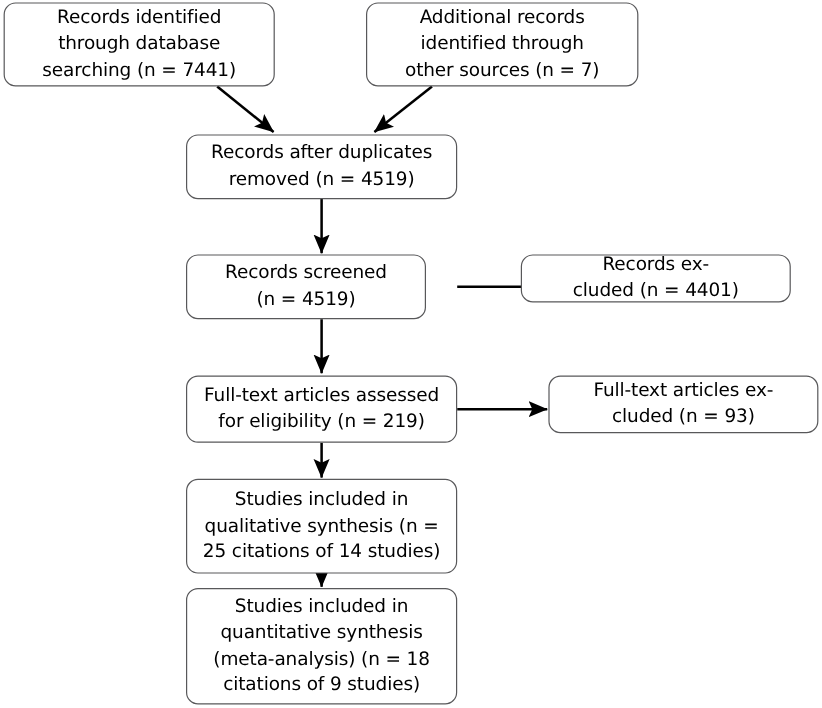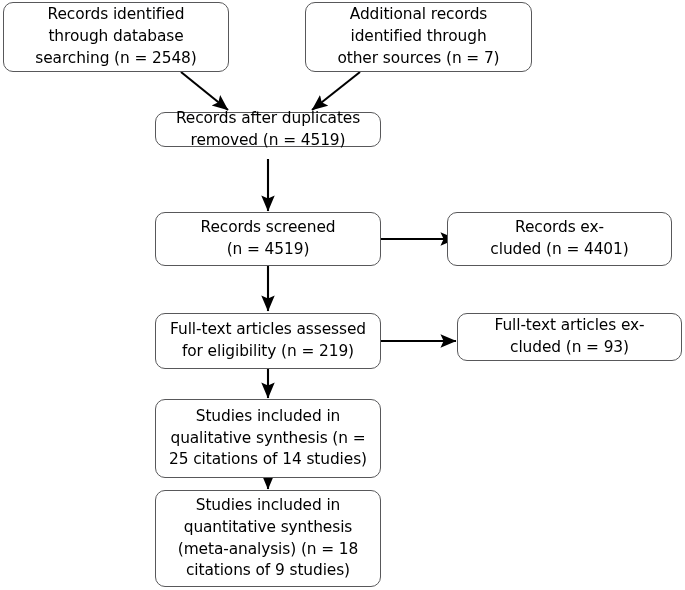--- a/index.html
+++ b/index.html
@@ -65,33 +65,33 @@
 
     <line x1="381" y1="341" x2="456" y2="341" stroke="#000000" stroke-width="2.1" marker-end="url(#ah)"></line>
 
     <line x1="268" y1="369" x2="268" y2="398" stroke="#000000" stroke-width="2.1" marker-end="url(#ah)"></line>
 
     <line x1="268" y1="478" x2="268" y2="489" stroke="#000000" stroke-width="2.1" marker-end="url(#ah)"></line>
   </svg>
 
   <div class="node" style="left:3px; top:2px; width:226px; height:70px;">Records identified
 through database
-searching (n = 2548)</div>
+searching (n = 7441)</div>
 
   <div class="node" style="left:305px; top:2px; width:227px; height:70px;">Additional records
 identified through
 other sources (n = 7)</div>
 
-  <div class="node" style="left:155px; top:112px; width:226px; height:35px;">Records after duplicates
+  <div class="node" style="left:155px; top:112px; width:226px; height:54px;">Records after duplicates
 removed (n = 4519)</div>
 
-  <div class="node" style="left:155px; top:212px; width:226px; height:54px;">Records screened
+  <div class="node" style="left:155px; top:212px; width:200px; height:54px;">Records screened
 (n = 4519)</div>
 
-  <div class="node" style="left:447px; top:212px; width:225px; height:54px;">Records ex-
+  <div class="node" style="left:434px; top:212px; width:225px; height:40px;">Records ex-
 cluded (n = 4401)</div>
 
   <div class="node" style="left:155px; top:313px; width:226px; height:56px;">Full-text articles assessed
 for eligibility (n = 219)</div>
 
   <div class="node" style="left:457px; top:313px; width:225px; height:48px;">Full-text articles ex-
 cluded (n = 93)</div>
 
   <div class="node" style="left:155px; top:399px; width:226px; height:79px;">Studies included in
 qualitative synthesis (n =

